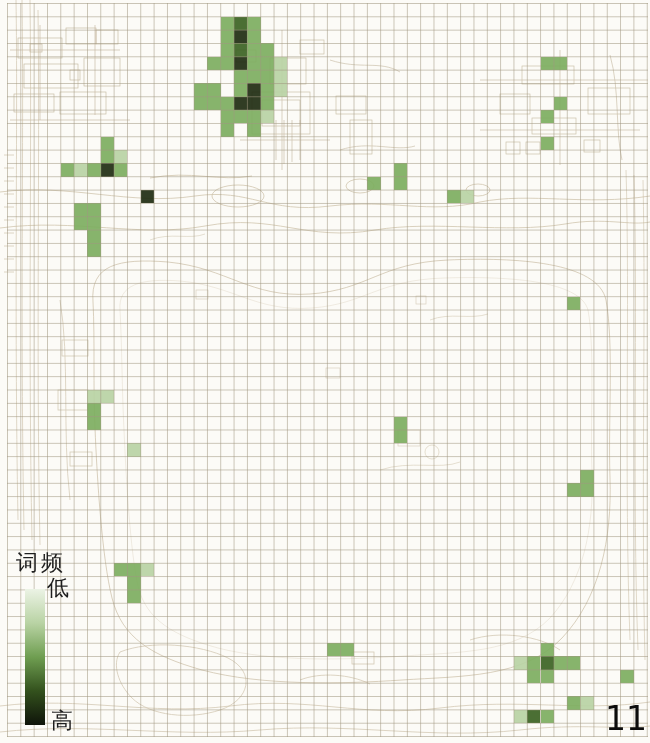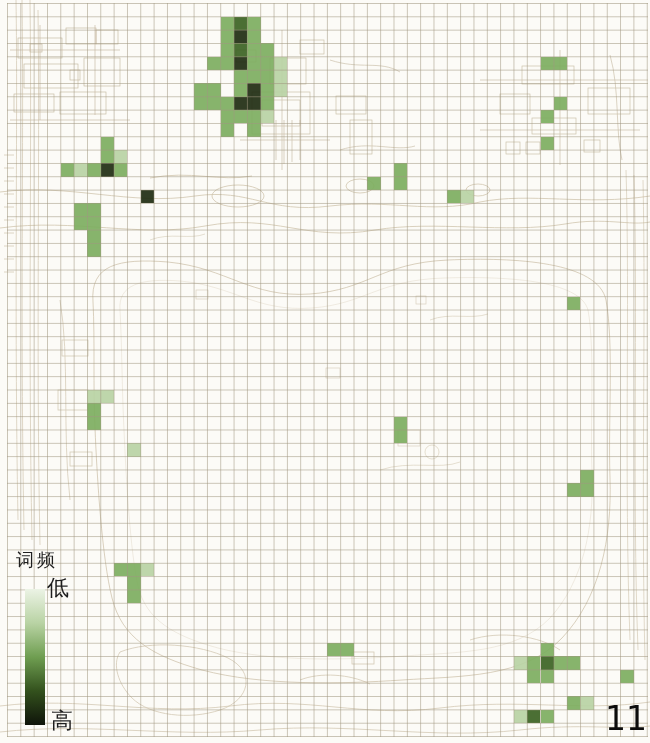--- a/index.html
+++ b/index.html
@@ -6,21 +6,21 @@
   .figure{
     position:relative;width:650px;height:743px;overflow:hidden;
     background:#fcfbf7;
     font-family:"DejaVu Sans","Liberation Sans",sans-serif;
   }
   .layer{position:absolute;left:0;top:0;}
   .drawing-svg{width:650px;height:743px;}
   .grid-overlay{position:absolute;pointer-events:none;}
   .heat-cells{position:absolute;left:0;top:0;width:650px;height:743px;}
   .cell{position:absolute;opacity:0.92;}
-  .legend-title{position:absolute;left:16px;top:548px;font-size:18px;font-weight:400;color:#1f1f1f;letter-spacing:3px;}
+  .legend-title{position:absolute;left:16px;top:548px;font-size:22px;font-weight:400;color:#1f1f1f;letter-spacing:3px;}
   .legend-low{position:absolute;left:47px;top:573px;font-size:22px;color:#1f1f1f;}
   .legend-bar{position:absolute;left:25px;top:589px;width:20px;height:136px;}
   .legend-high{position:absolute;left:51px;top:706px;font-size:22px;color:#1f1f1f;}
   .page-number{position:absolute;left:605px;top:699px;font-size:33px;color:#0c0c0c;font-weight:500;}
 </style>
 </head>
 <body>
 
 <div class="figure">
 

